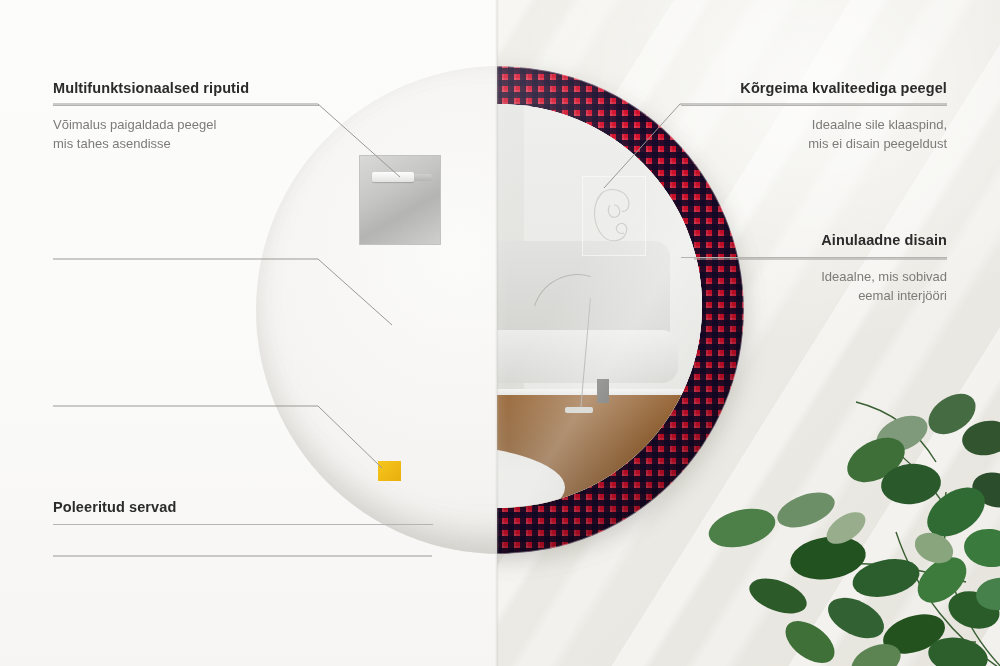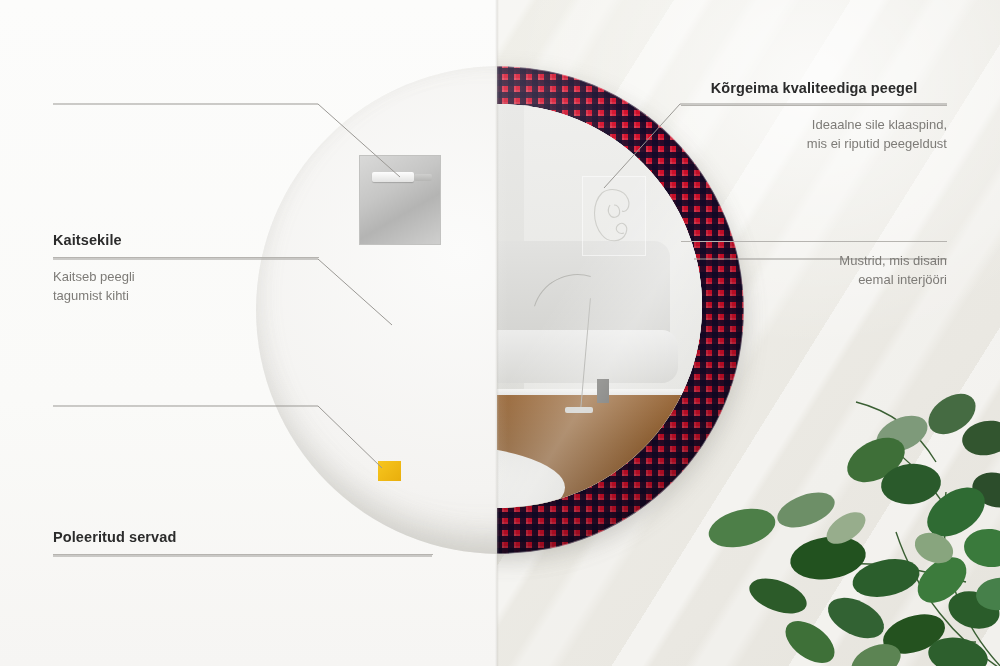--- a/index.html
+++ b/index.html
@@ -127,21 +127,21 @@
   .etch{position:absolute;left:582px;top:176px;width:62px;height:78px;
     border:1px solid rgba(255,255,255,.55);
     background:rgba(255,255,255,.10);}
   .etch svg{position:absolute;left:5px;top:6px;}
 
   
   .plant{position:absolute;right:-6px;bottom:-6px;width:300px;height:330px;}
 
   
   .callout{position:absolute;}
-  .callout h3{margin:0;font-size:14.5px;font-weight:bold;color:#2b2b2b;letter-spacing:.1px;text-align:center;}
+  .callout h3{margin:0;font-size:14.5px;font-weight:bold;color:#2b2b2b;letter-spacing:.1px;}
   .rule{height:1px;background:#b6b4b0;margin-top:9px;}
   .callout p{margin:9px 0 0 0;font-size:13px;line-height:19px;color:#7d7b77;text-align:right;}
   .c-left h3,.c-left p{text-align:left;}
   .c-right{text-align:right;}
 
   .leader{position:absolute;left:0;top:0;width:1000px;height:666px;pointer-events:none;}
 </style>
 </head>
 <body>
 
@@ -245,46 +245,47 @@
     <g stroke="#9b9995" stroke-width="1" fill="none">
       <path d="M53 104 L318 104 L400 177"></path>
       <path d="M53 259 L318 259 L392 325"></path>
       <path d="M53 406 L318 406 L382 468"></path>
       <path d="M53 556 L432 556"></path>
       <path d="M947 104 L680 104 L604 188"></path>
       <path d="M947 259 L694 259"></path>
     </g>
   </svg>
 
-
-  <div class="callout c-left" style="left:53px;top:232px;width:266px;">
-    <h3>Kaitsekile</h3>
+  <div class="callout c-left" style="left:53px;top:80px;width:266px;">
+    <h3>Multifunktsionaalsed riputid</h3>
     <div class="rule"></div>
     <p>
-      <span>Kaitseb peegli</span><br>
-      <span>tagumist kihti</span>
+      <span>Võimalus paigaldada peegel</span><br>
+      <span>mis tahes asendisse</span>
     </p>
   </div>
 
 
-  <div class="callout c-left" style="left:53px;top:529px;width:380px;">
+
+  <div class="callout c-left" style="left:53px;top:499px;width:380px;">
     <h3>Poleeritud servad</h3>
     <div class="rule"></div>
   </div>
 
   <div class="callout c-right" style="left:681px;top:80px;width:266px;">
     <h3>Kõrgeima kvaliteediga peegel</h3>
     <div class="rule"></div>
     <p>
       <span>Ideaalne sile klaaspind,</span><br>
-      <span>mis ei riputid peegeldust</span>
+      <span>mis ei disain peegeldust</span>
     </p>
   </div>
 
   <div class="callout c-right" style="left:681px;top:232px;width:266px;">
+    <h3>Ainulaadne disain</h3>
     <div class="rule"></div>
     <p>
-      <span>Mustrid, mis disain</span><br>
+      <span>Ideaalne, mis sobivad</span><br>
       <span>eemal interjööri</span>
     </p>
   </div>
 
 </div>
 
 </body></html>

